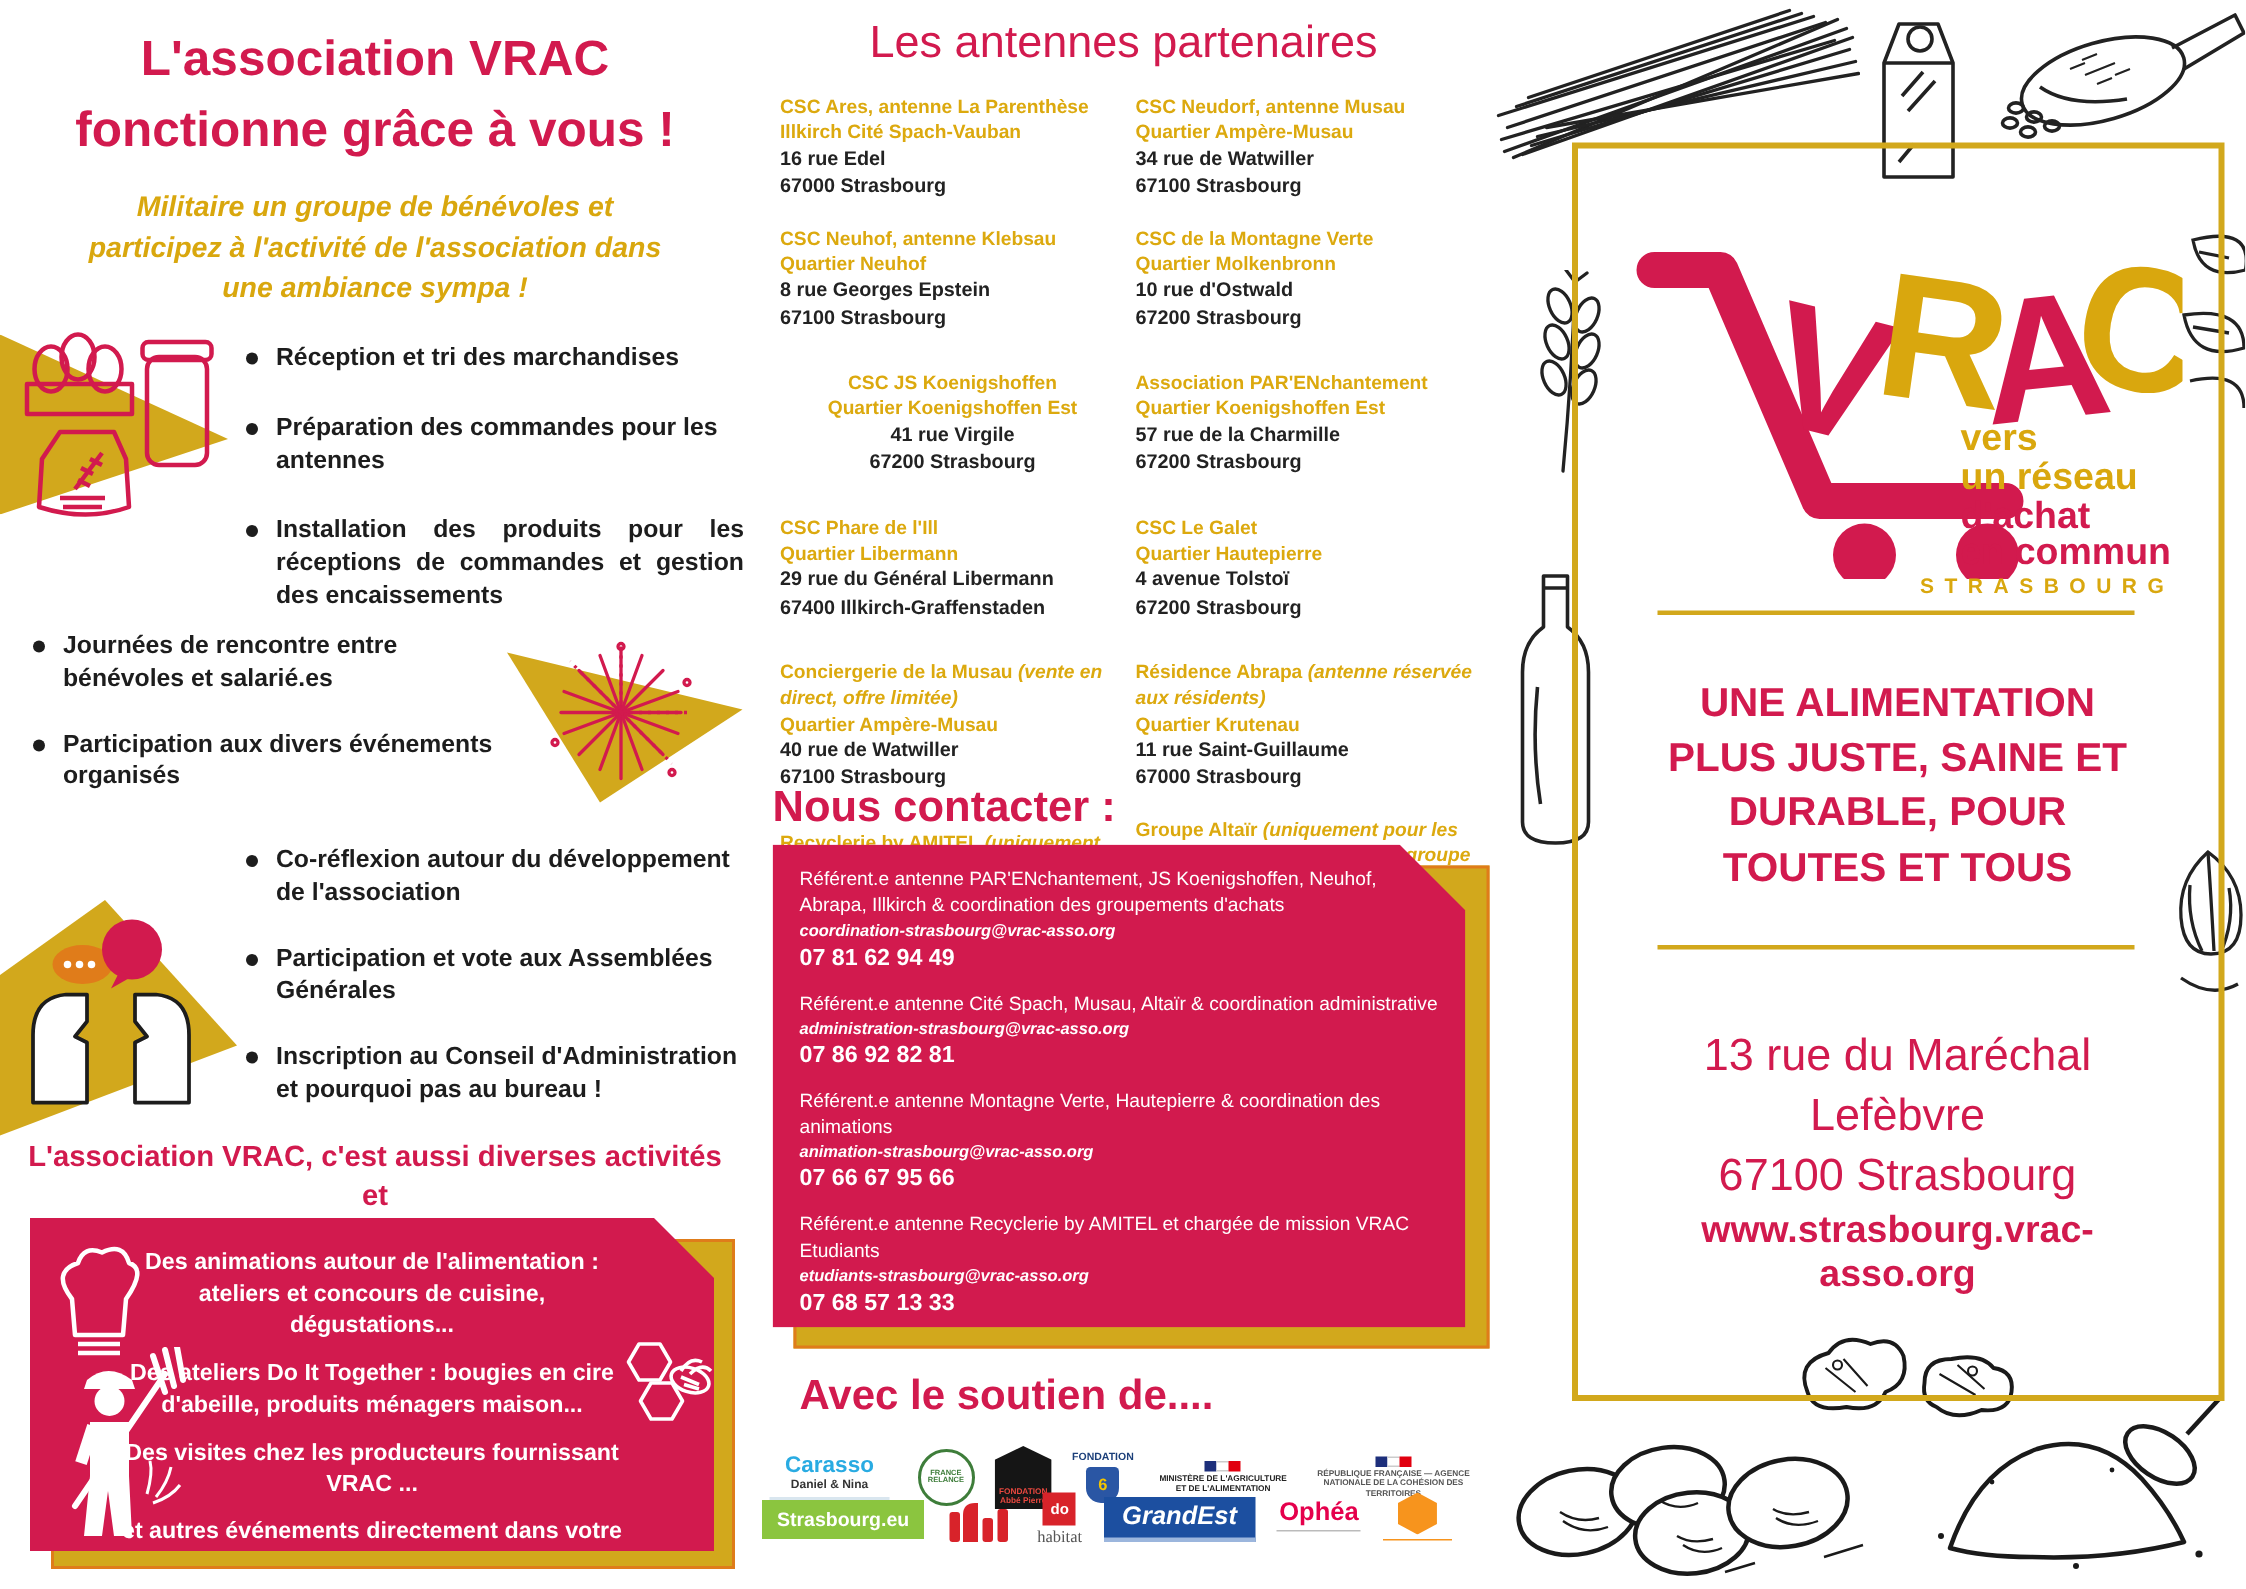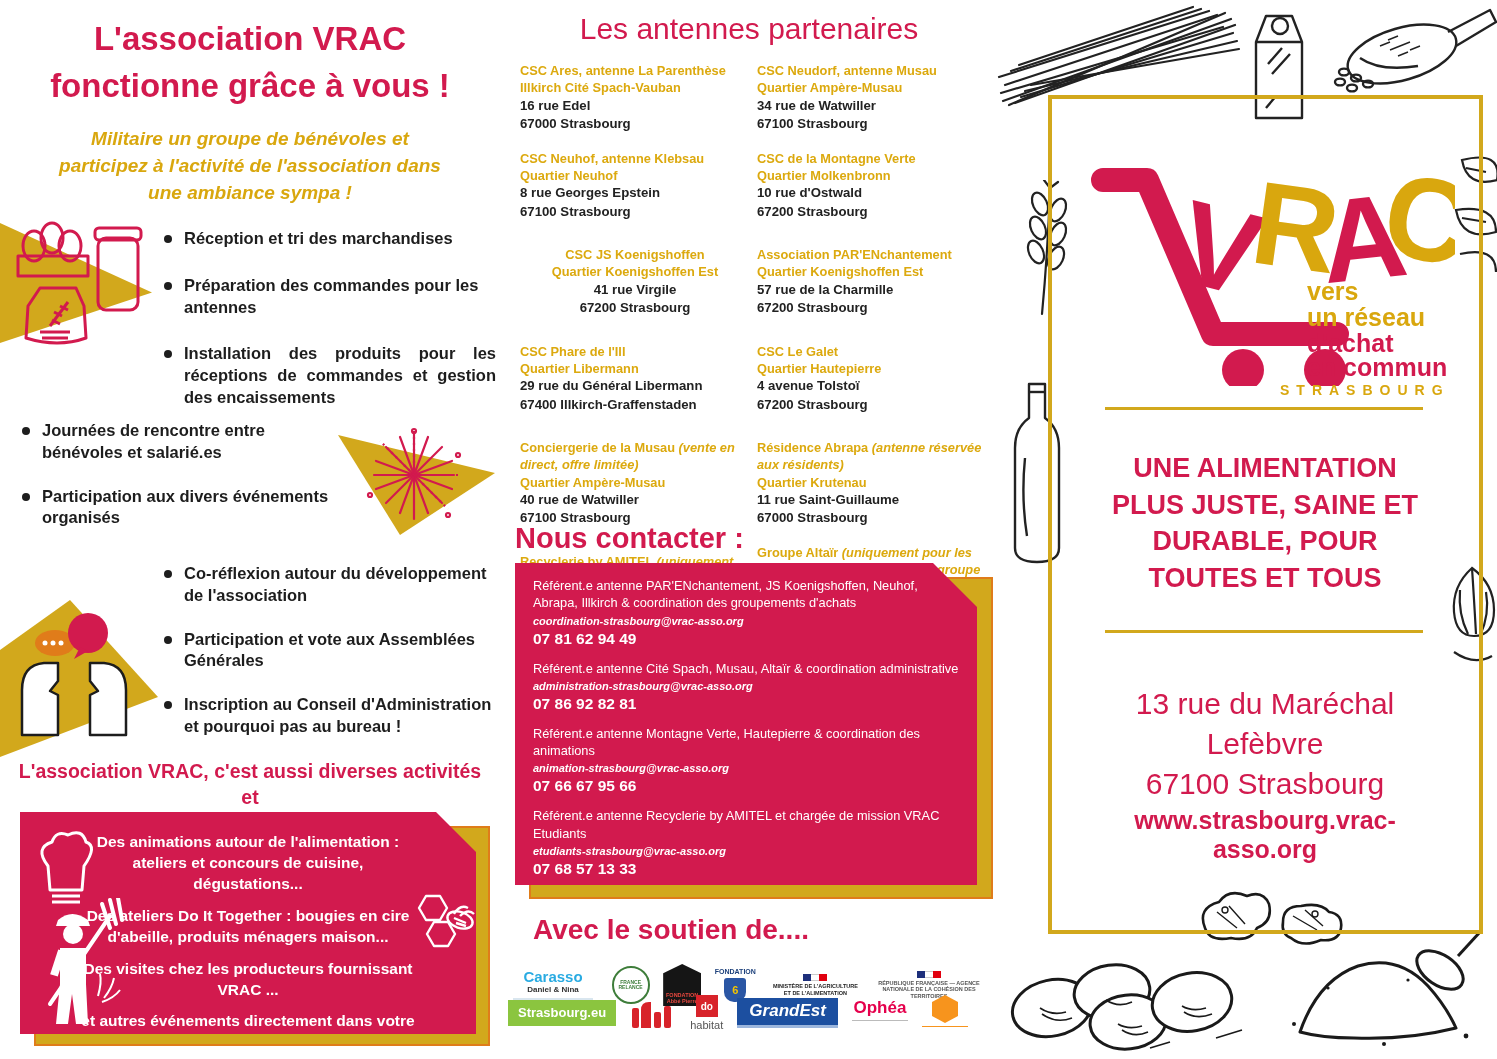--- a/index.html
+++ b/index.html
@@ -377,21 +377,21 @@
             <path d="M11,30 V12 q0,-8 8,-8 h2 v26 h-7 Z"></path>
             <rect x="24" y="14" width="7" height="16" rx="2"></rect>
             <rect x="34" y="8" width="7" height="22" rx="2"></rect>
           </g>
         </svg>
     </div>
     <div class="logo-cell">
       <div style="display:flex;align-items:center;gap:3px;">
         <div style="width:22px;height:22px;background:#d8232a;color:#fff;font-weight:bold;font-size:10px;display:flex;align-items:center;justify-content:center;">do</div>
       </div>
-      <div style="color:#555;font-size:11px;margin-top:2px;">habitat</div>
+      <div style="color:#555;font-size:11px;margin-top:2px;font-family:Liberation Serif, serif;">habitat</div>
     </div>
     <div class="logo-cell">
       <div style="background:#1c4fa0;color:#fff;font-weight:bold;font-style:italic;font-size:17px;padding:4px 12px;border-bottom:3px solid #9cb6dd;">GrandEst</div>
     </div>
     <div class="logo-cell">
       <div style="color:#e5004c;font-weight:bold;font-size:17px;">Ophéa</div>
       <div style="width:56px;height:6px;border-top:1px solid #bbb;margin-top:2px;"></div>
     </div>
     <div class="logo-cell">
       <div style="width:26px;height:28px;background:#f7941d;clip-path:polygon(50% 0,100% 25%,100% 75%,50% 100%,0 75%,0 25%);"></div>

